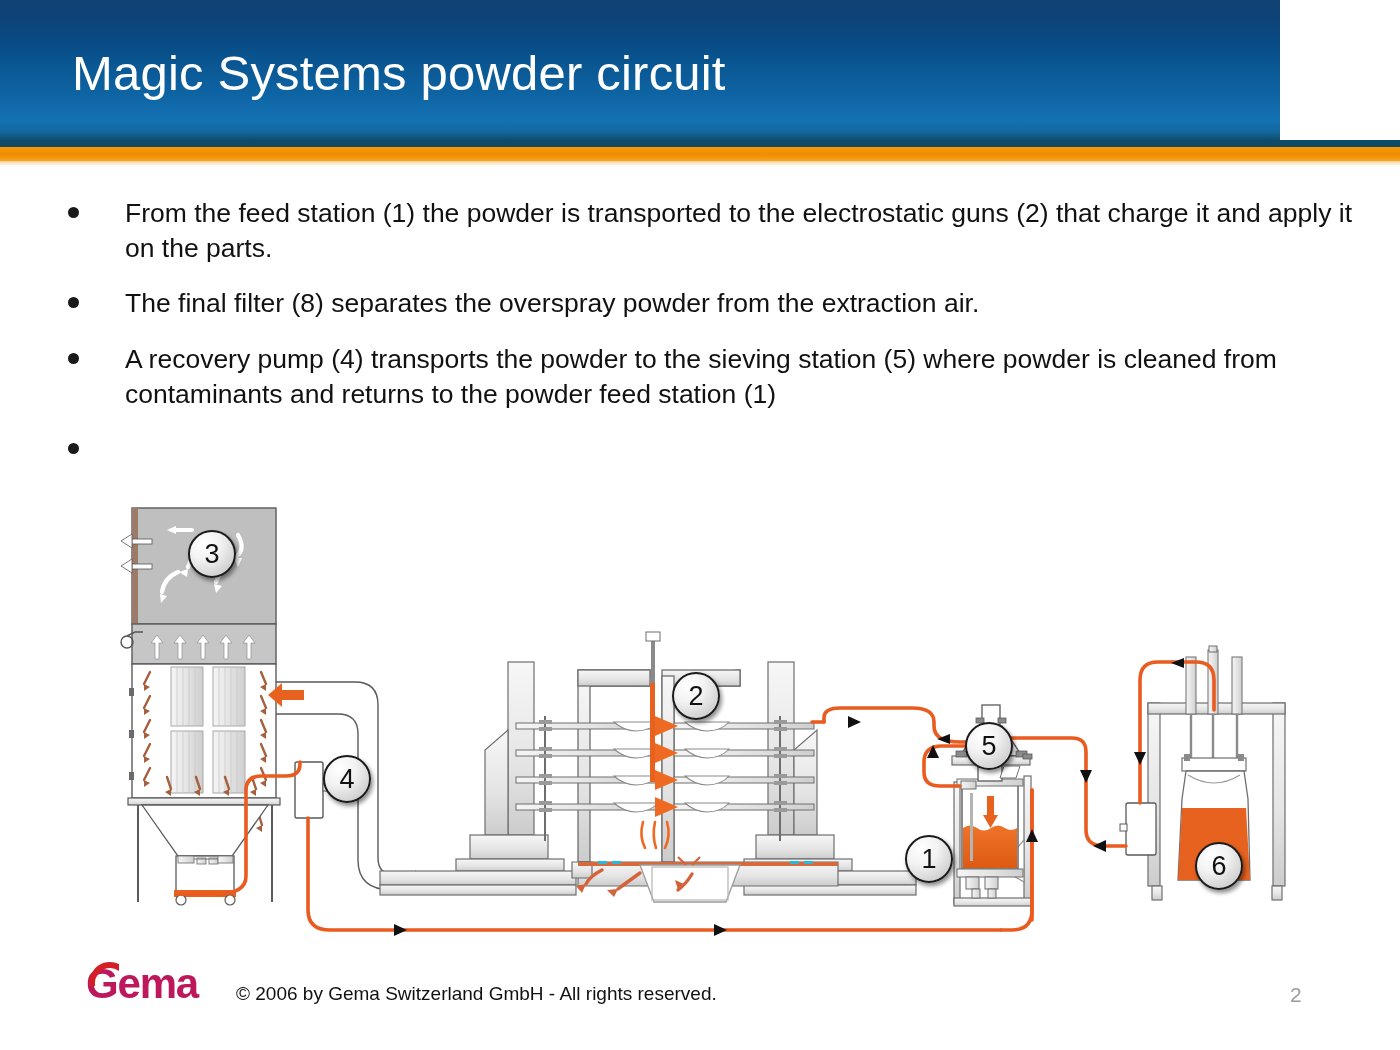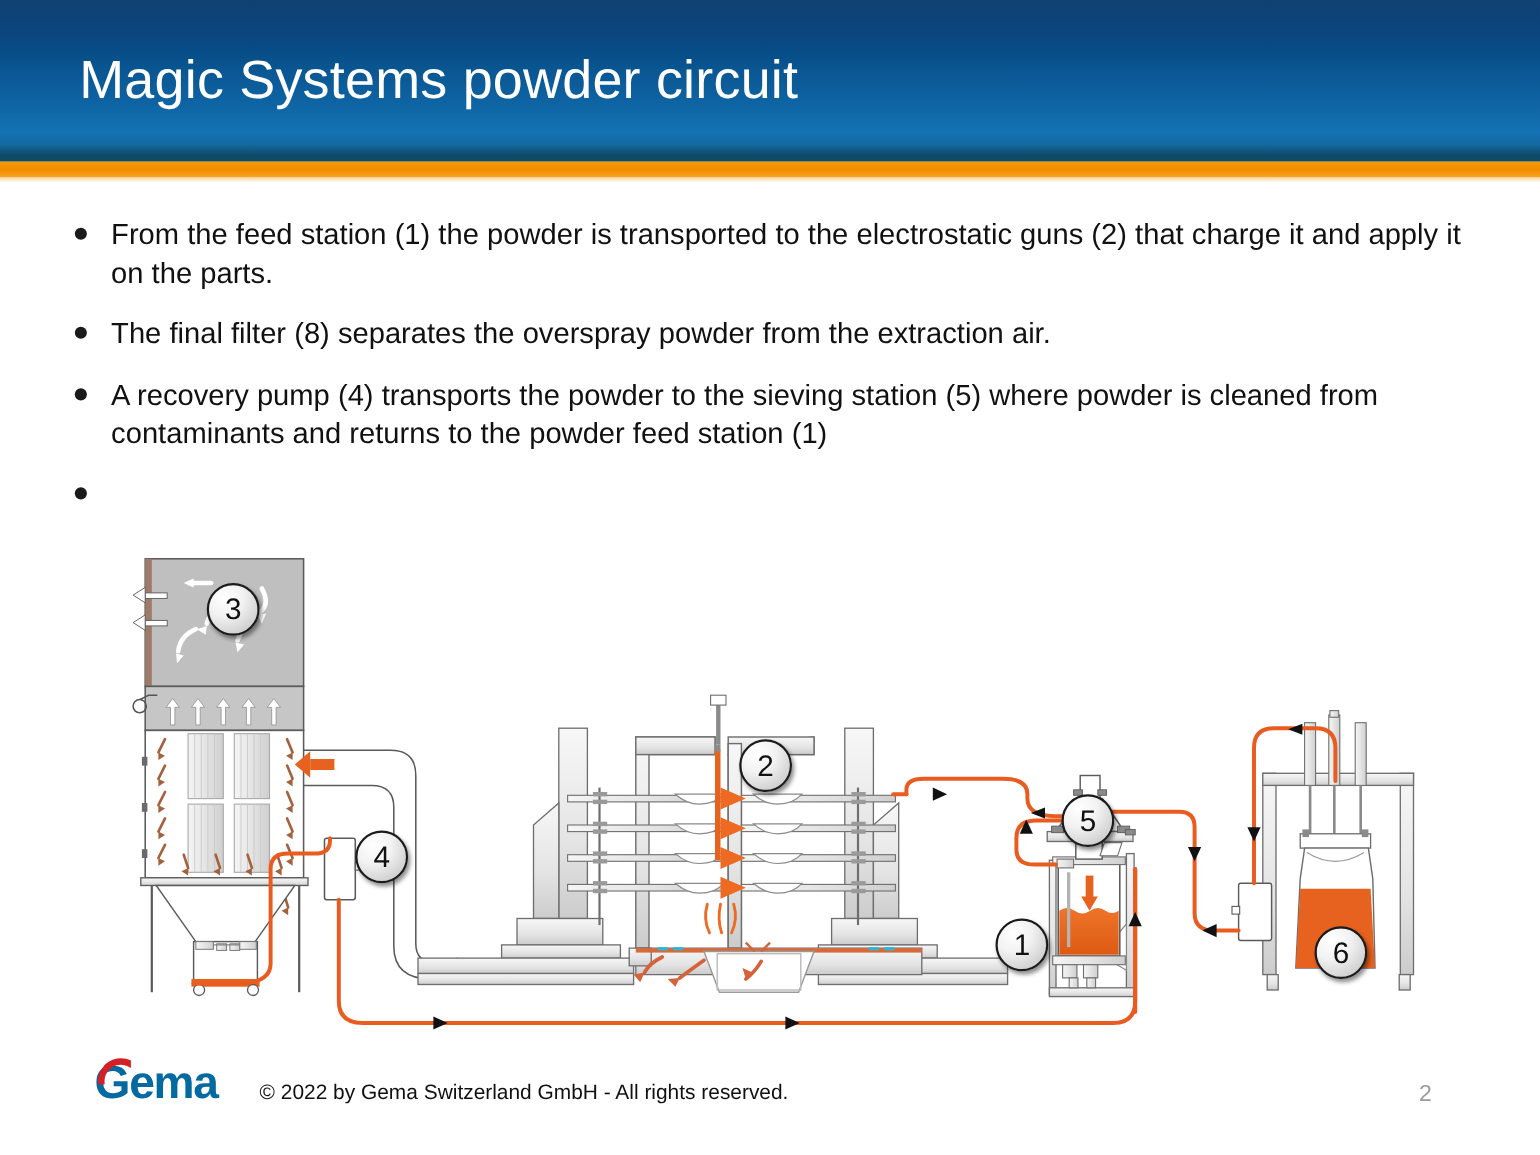--- a/index.html
+++ b/index.html
@@ -7,21 +7,21 @@
   html, body { width: 1400px; height: 1050px; }
   body {
     font-family: "Liberation Sans", sans-serif;
     background: #ffffff;
     position: relative;
     overflow: hidden;
   }
 
   
   .header {
-    position: absolute; left: 0; top: 0; width: 1400px; height: 140px;
+    position: absolute; left: 0; top: 0; width: 1280px; height: 140px;
     background: linear-gradient(to bottom,
        #03356a 0%, #053d75 14%, #09548f 42%, #0e63a2 66%,
        #1472b4 86%, #14689f 94%, #0f4d6e 100%);
   }
   .header-shine {
     position: absolute; left: 0; top: 0; width: 1400px; height: 44px;
     background: linear-gradient(to bottom, rgba(255,255,255,0.06), rgba(255,255,255,0));
   }
   .page-title {
     position: absolute; left: 72px; top: 48px;
@@ -51,30 +51,31 @@
     margin-bottom: 20px;
   }
   .bullet-dot {
     flex: 0 0 auto;
     width: 11px; height: 11px; border-radius: 50%;
     background: #1a1a1a; margin: 11px 22px 0 6px;
   }
   .bullet-text {
     font-size: 26.5px; line-height: 1.33; color: #111111;
     font-weight: 400;
+    margin-left: 24px;
   }
 
   
   .footer-logo {
     position: absolute; left: 86px; top: 962px;
     width: 126px; height: 46px;
   }
   .logo-word {
     position: absolute; left: 0; top: 0;
-    font-size: 42px; font-weight: bold; color: #0369a1;
+    font-size: 42px; font-weight: bold; color: #be185d;
     letter-spacing: -1.2px; line-height: 44px;
   }
   .logo-swoosh {
     position: absolute; left: 3px; top: -2px; width: 30px; height: 26px;
     overflow: hidden;
   }
   .logo-swoosh::before {
     content: ""; position: absolute; left: 0px; top: 2px;
     width: 30px; height: 30px; border-radius: 50%;
     border: 6px solid #d31f26;
@@ -564,14 +565,14 @@
     <div class="badge" style="left:965px; top:232px;">5</div>
     <div class="badge" style="left:905px; top:345px;">1</div>
     <div class="badge" style="left:1195px; top:352px;">6</div>
   </div>
 </div>
 
 <div class="footer-logo">
   <div class="logo-word">Gema</div>
   <div class="logo-swoosh"></div>
 </div>
-<div class="copyright">© 2022 by Gema Switzerland GmbH - All rights reserved.</div>
+<div class="copyright">© 2006 by Gema Switzerland GmbH - All rights reserved.</div>
 <div class="page-number">2</div>
 
 </body></html>

